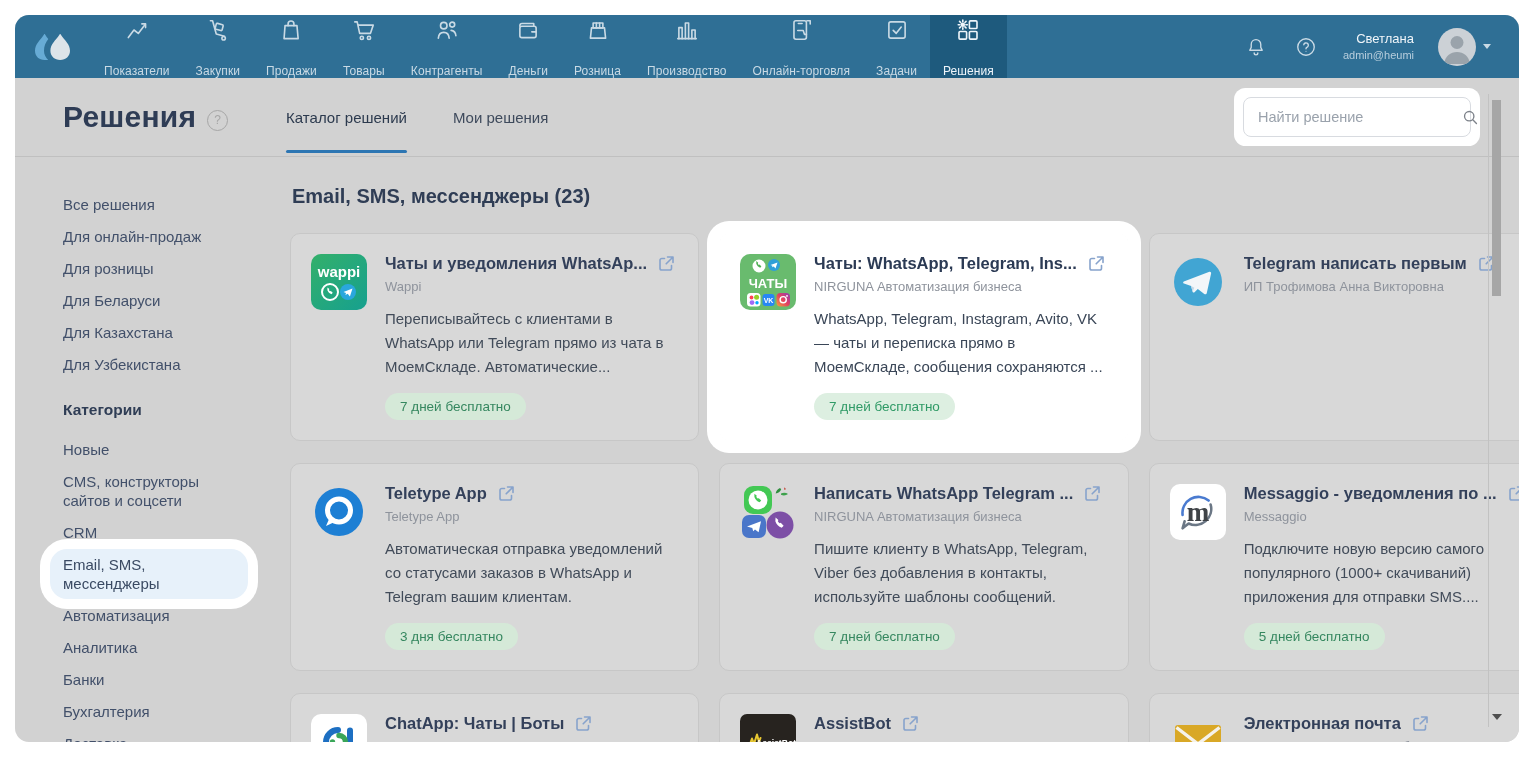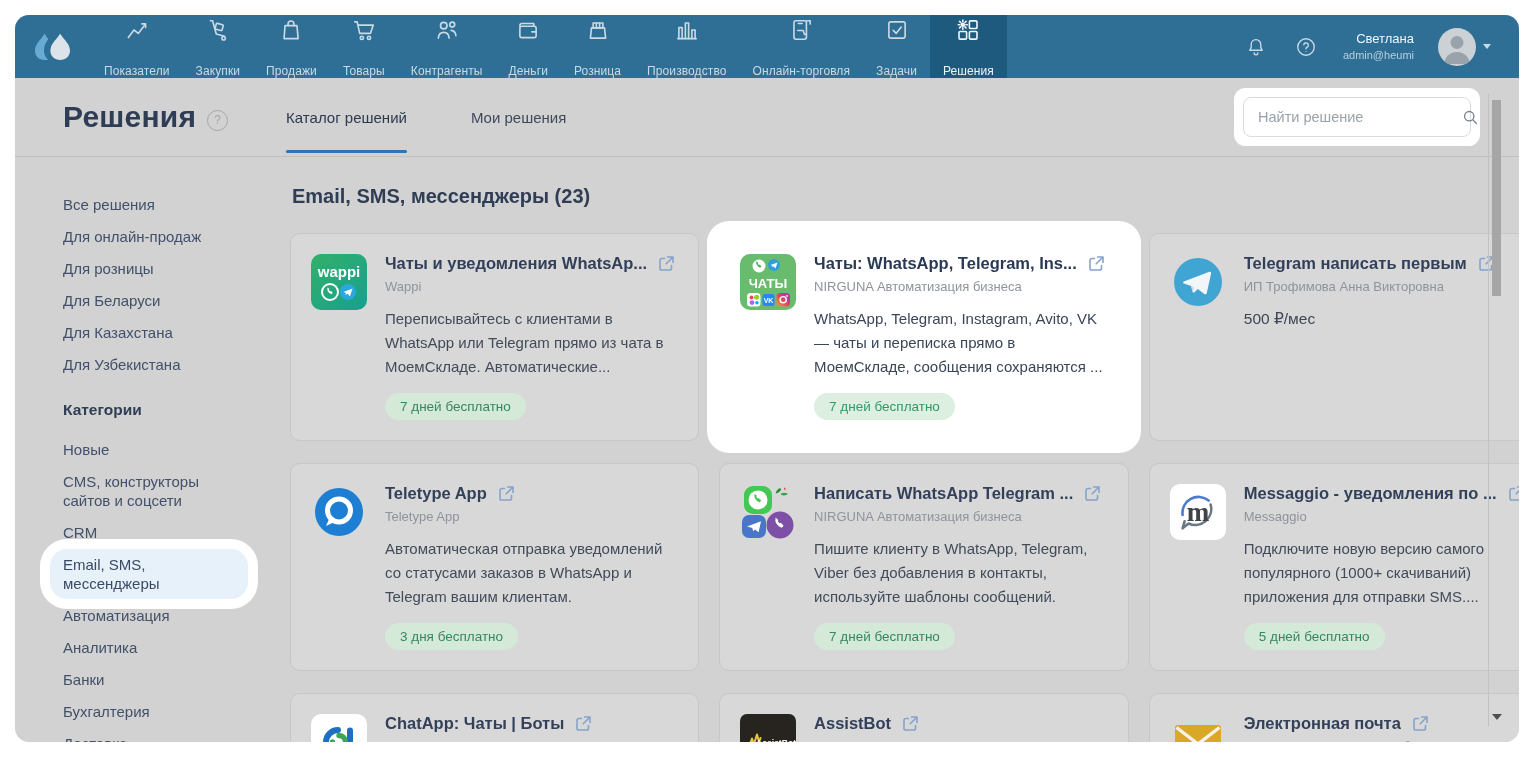--- a/index.html
+++ b/index.html
@@ -27,21 +27,21 @@
   .user-email{font-size:11px;color:#b7cedd;}
   .avatar-wrap{display:flex;align-items:center;gap:7px;cursor:pointer;}
   .avatar{width:38px;height:38px;border-radius:50%;background:#ccd1d6;overflow:hidden;position:relative;}
   .avatar svg{position:absolute;inset:0;}
   .caret{width:0;height:0;border-left:4.5px solid transparent;border-right:4.5px solid transparent;border-top:5.5px solid #c9dae5;}
 
   
   .page-header{height:78px;display:flex;align-items:center;padding:0 48px;border-bottom:1px solid #c0c0c0;position:relative;}
   .page-title{font-size:30px;font-weight:800;color:#2e3c55;margin:0;letter-spacing:.2px;}
   .title-help{width:19px;height:19px;border-radius:50%;border:1.5px solid #a6a6a6;color:#a6a6a6;font-size:12px;display:flex;align-items:center;justify-content:center;margin-left:11px;margin-top:6px;flex:none;}
-  .tabs{display:flex;align-items:stretch;height:78px;margin-left:58px;gap:64px;}
+  .tabs{display:flex;align-items:stretch;height:78px;margin-left:58px;gap:46px;}
   .tab{display:flex;align-items:center;font-size:15px;color:#3e4a5c;position:relative;cursor:pointer;}
   .tab.active{color:#2c3a4e;font-weight:400;}
   .tab.active::after{content:"";position:absolute;left:0;right:0;bottom:3px;height:3px;background:#2d76b3;border-radius:2px;}
   .search-wrap{position:absolute;right:48px;top:50%;transform:translateY(-50%);background:#fff;border-radius:4px;box-shadow:0 0 0 9px #ffffff;}
   .search-box{width:228px;height:40px;border:1px solid #d8dbe0;border-radius:8px;display:flex;align-items:center;background:#fff;box-sizing:border-box;}
   .search-box input{flex:1;border:none;outline:none;background:transparent;padding:0 8px 0 14px;font-size:14.5px;color:#3c4655;font-family:inherit;}
   .search-box input::placeholder{color:#9aa2ac;}
   .search-ic{width:34px;display:flex;align-items:center;justify-content:center;flex:none;cursor:pointer;}
   .search-ic svg{width:17px;height:17px;stroke:#7d828a;fill:none;stroke-width:1.6;stroke-linecap:round;}
 
@@ -369,21 +369,20 @@
         <span class="ctitle">Telegram написать первым</span>
         <span class="ext">
                     <svg viewBox="0 0 20 20" fill="none" stroke="currentColor" stroke-width="1.6" stroke-linecap="round" stroke-linejoin="round">
                       <path d="M8.5 4.5H5.8A1.8 1.8 0 0 0 4 6.3v7.9A1.8 1.8 0 0 0 5.8 16h7.9a1.8 1.8 0 0 0 1.8-1.8v-2.7"></path>
                       <path d="M11.5 3H17v5.5M16.8 3.2l-6.6 6.6"></path>
                     </svg>
                   </span>
       </div>
       <div class="cvendor">ИП Трофимова Анна Викторовна</div>
 
-      <div class="price">500 ₽/мес</div>
     </div>
             </div>
             <div class="card">
     <div class="ci">
                 <svg viewBox="0 0 56 56">
                   <circle cx="28" cy="28" r="24" fill="#1d7fd4"></circle>
                   <circle cx="28" cy="26.5" r="11.5" fill="none" stroke="#fff" stroke-width="5"></circle>
                   <path d="M18.5 34l-3.5 8 8.5-4z" fill="#fff"></path>
                   <path d="M23 27.5q5 4.5 10 0" stroke="#1d7fd4" stroke-width="3.4" fill="none" stroke-linecap="round"></path>
                 </svg>

